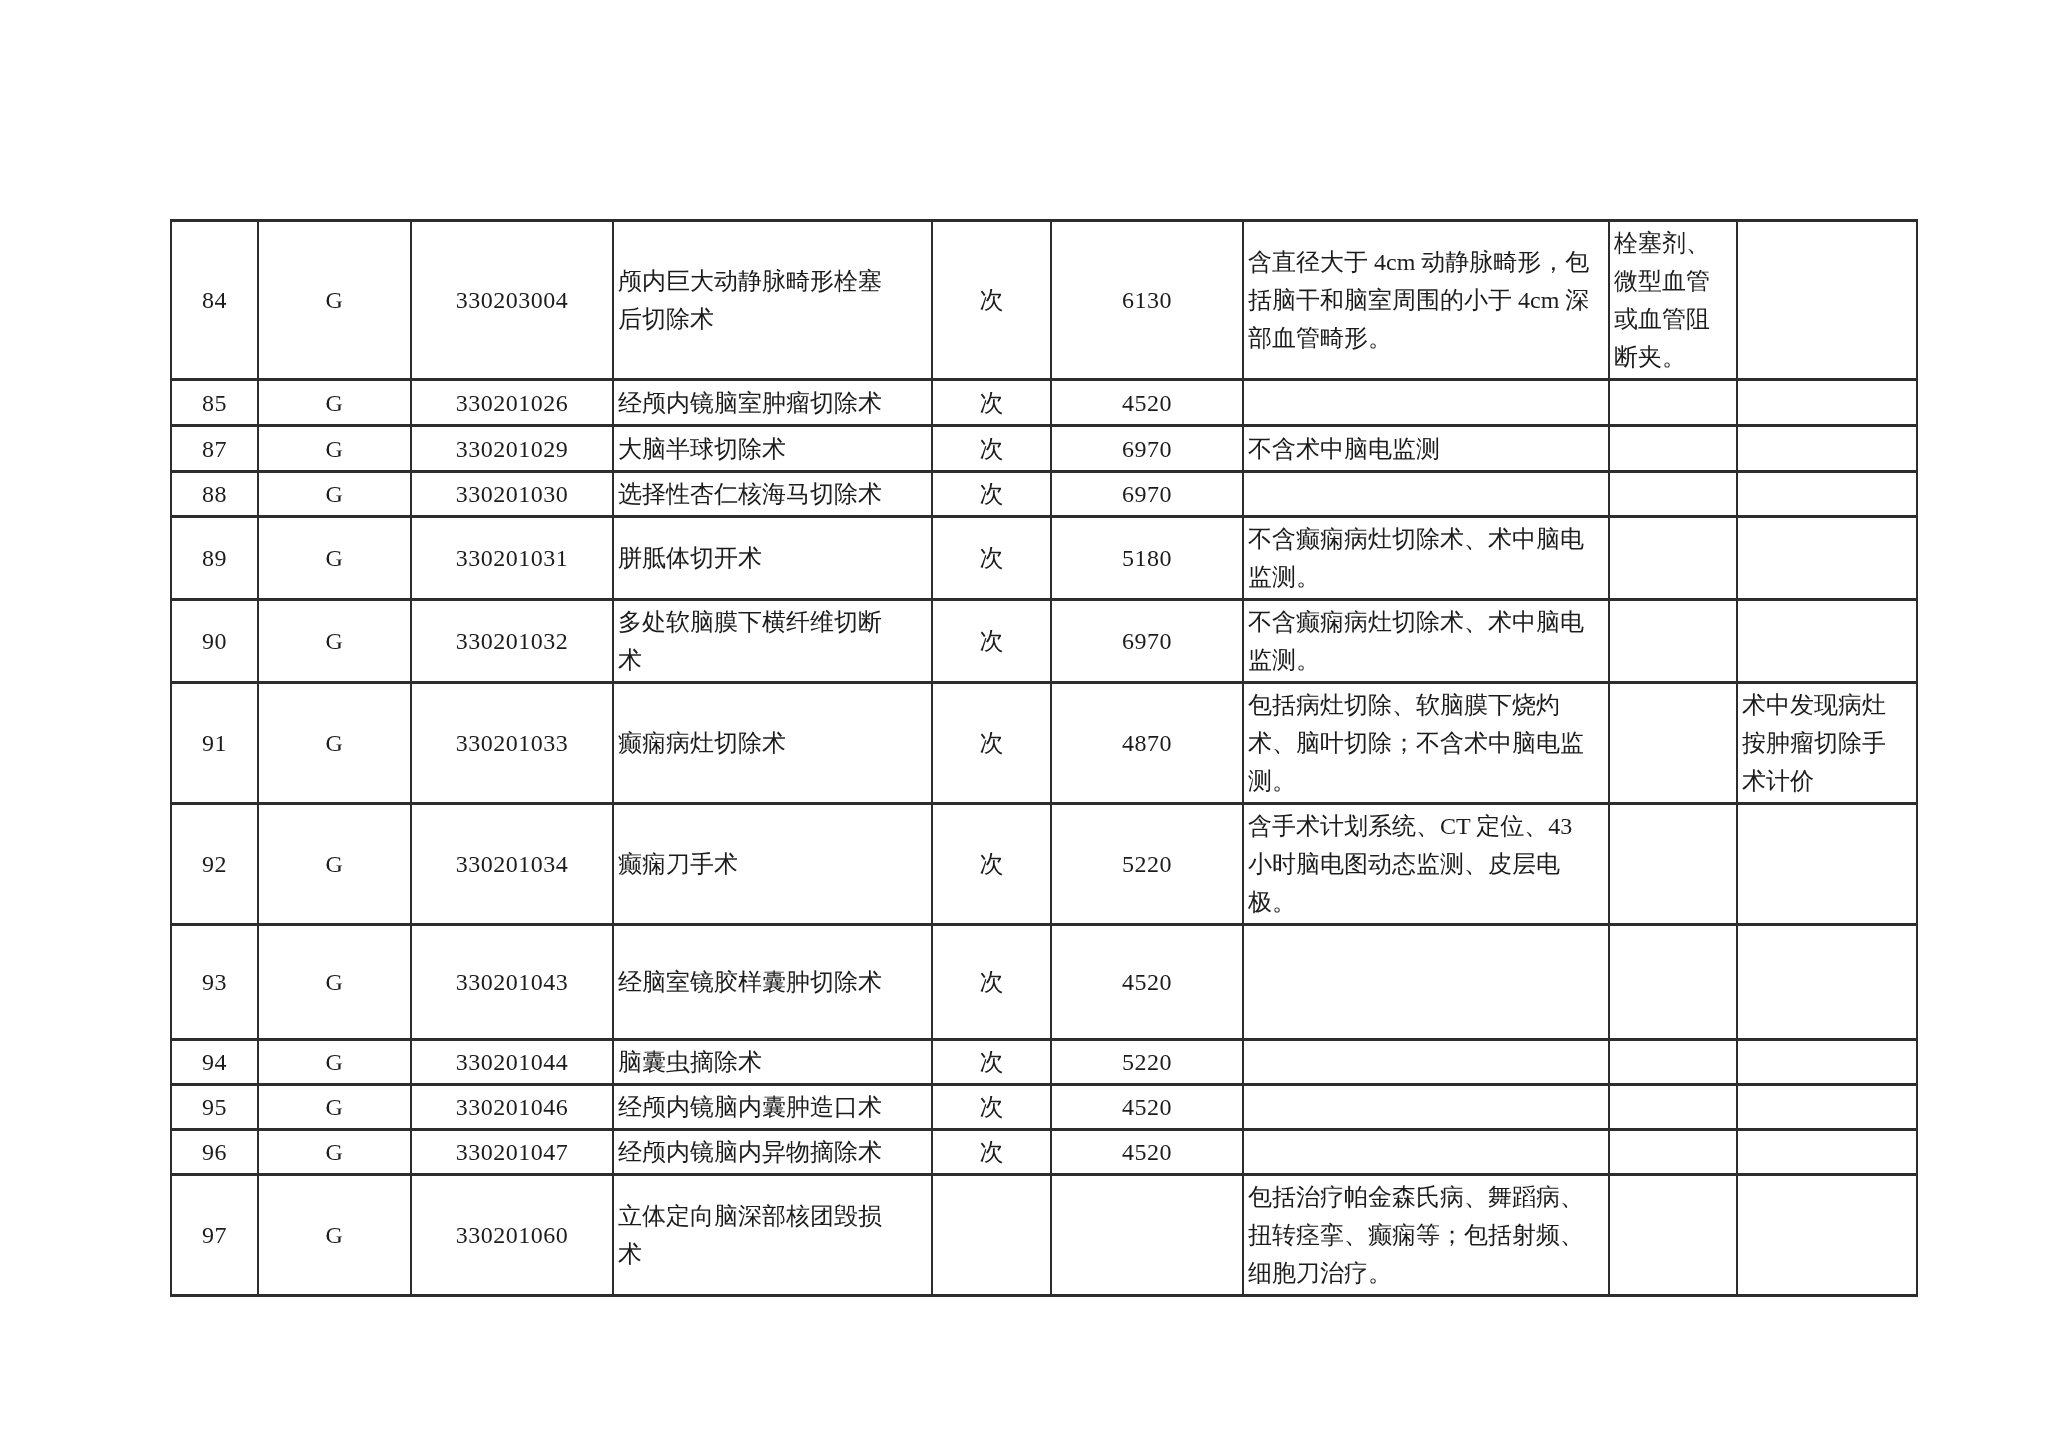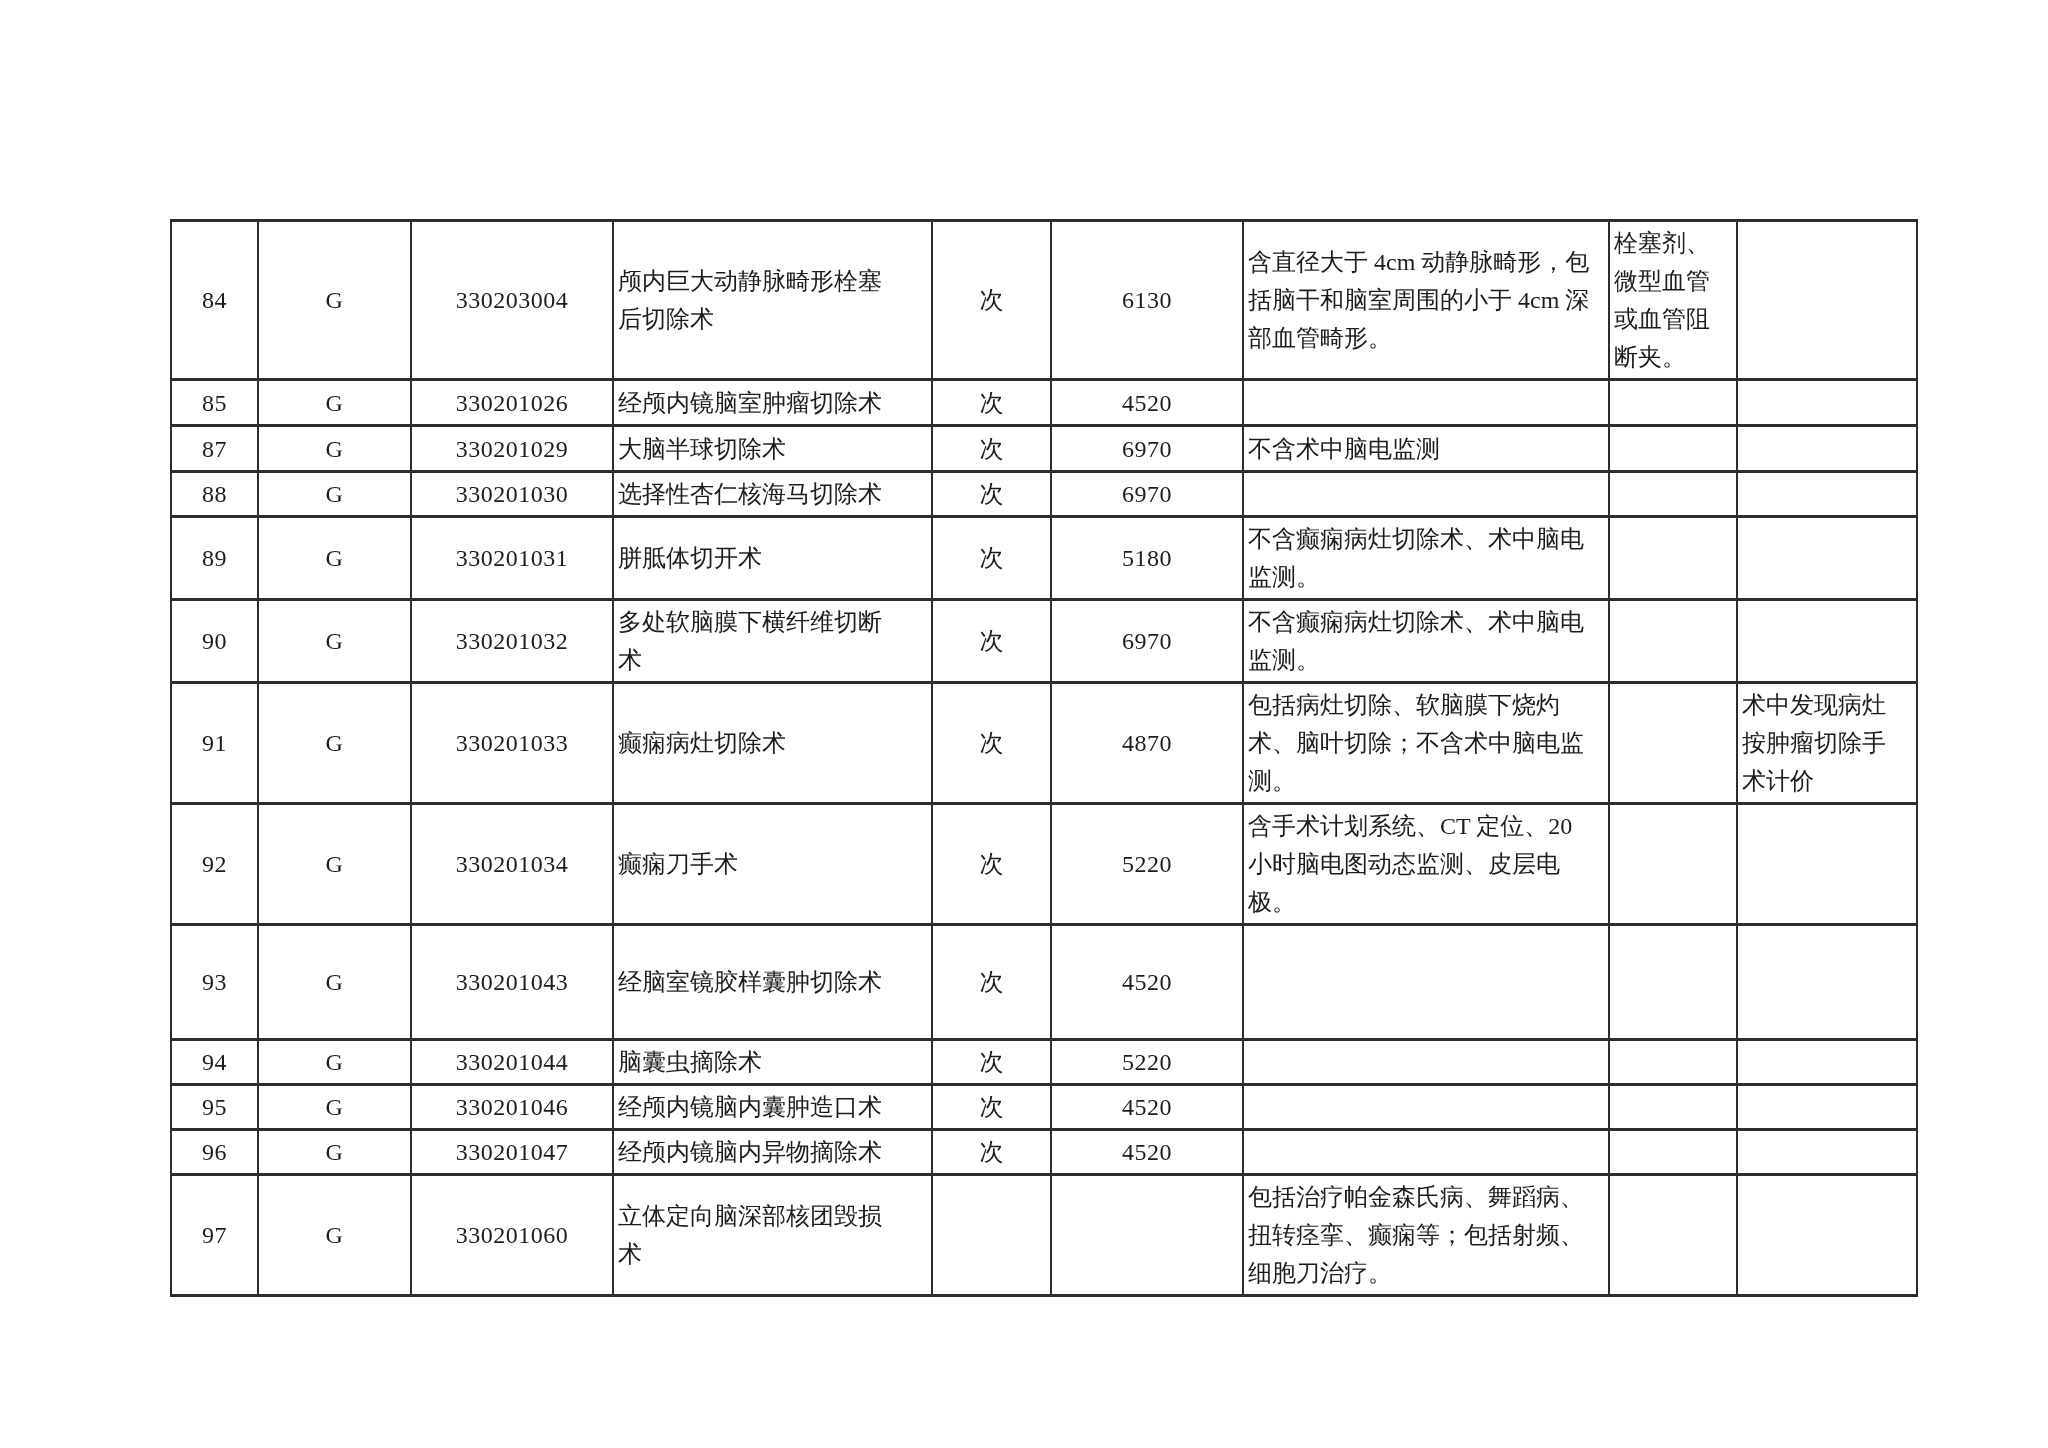--- a/index.html
+++ b/index.html
@@ -167,21 +167,21 @@
 按肿瘤切除手
 术计价</td>
   </tr>
         <tr>
     <td class="center num">92</td>
     <td class="center num">G</td>
     <td class="center num">330201034</td>
     <td class="left">癫痫刀手术</td>
     <td class="center">次</td>
     <td class="center num">5220</td>
-    <td class="left">含手术计划系统、CT 定位、20
+    <td class="left">含手术计划系统、CT 定位、43
 小时脑电图动态监测、皮层电
 极。</td>
     <td class="left"></td>
     <td class="left"></td>
   </tr>
         <tr>
     <td class="center num">93</td>
     <td class="center num">G</td>
     <td class="center num">330201043</td>
     <td class="left">经脑室镜胶样囊肿切除术</td>

